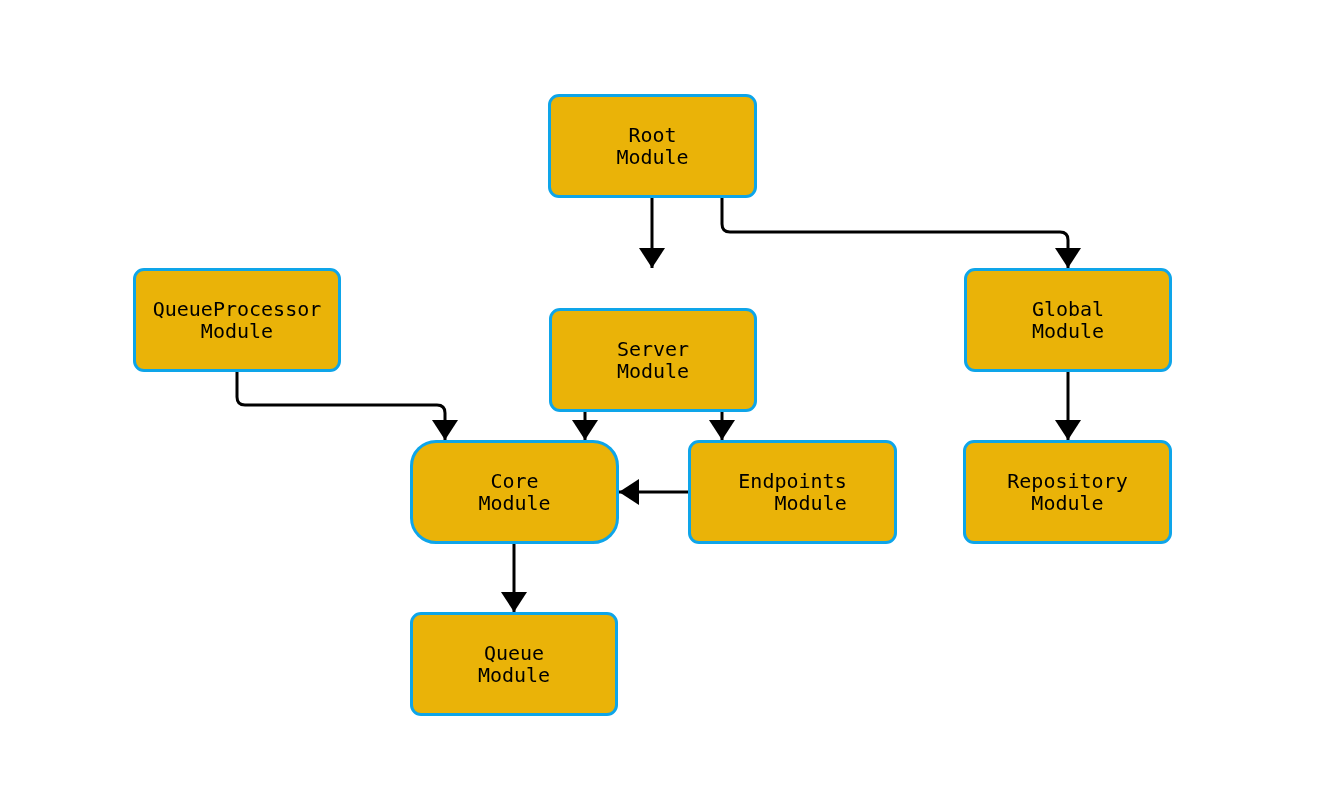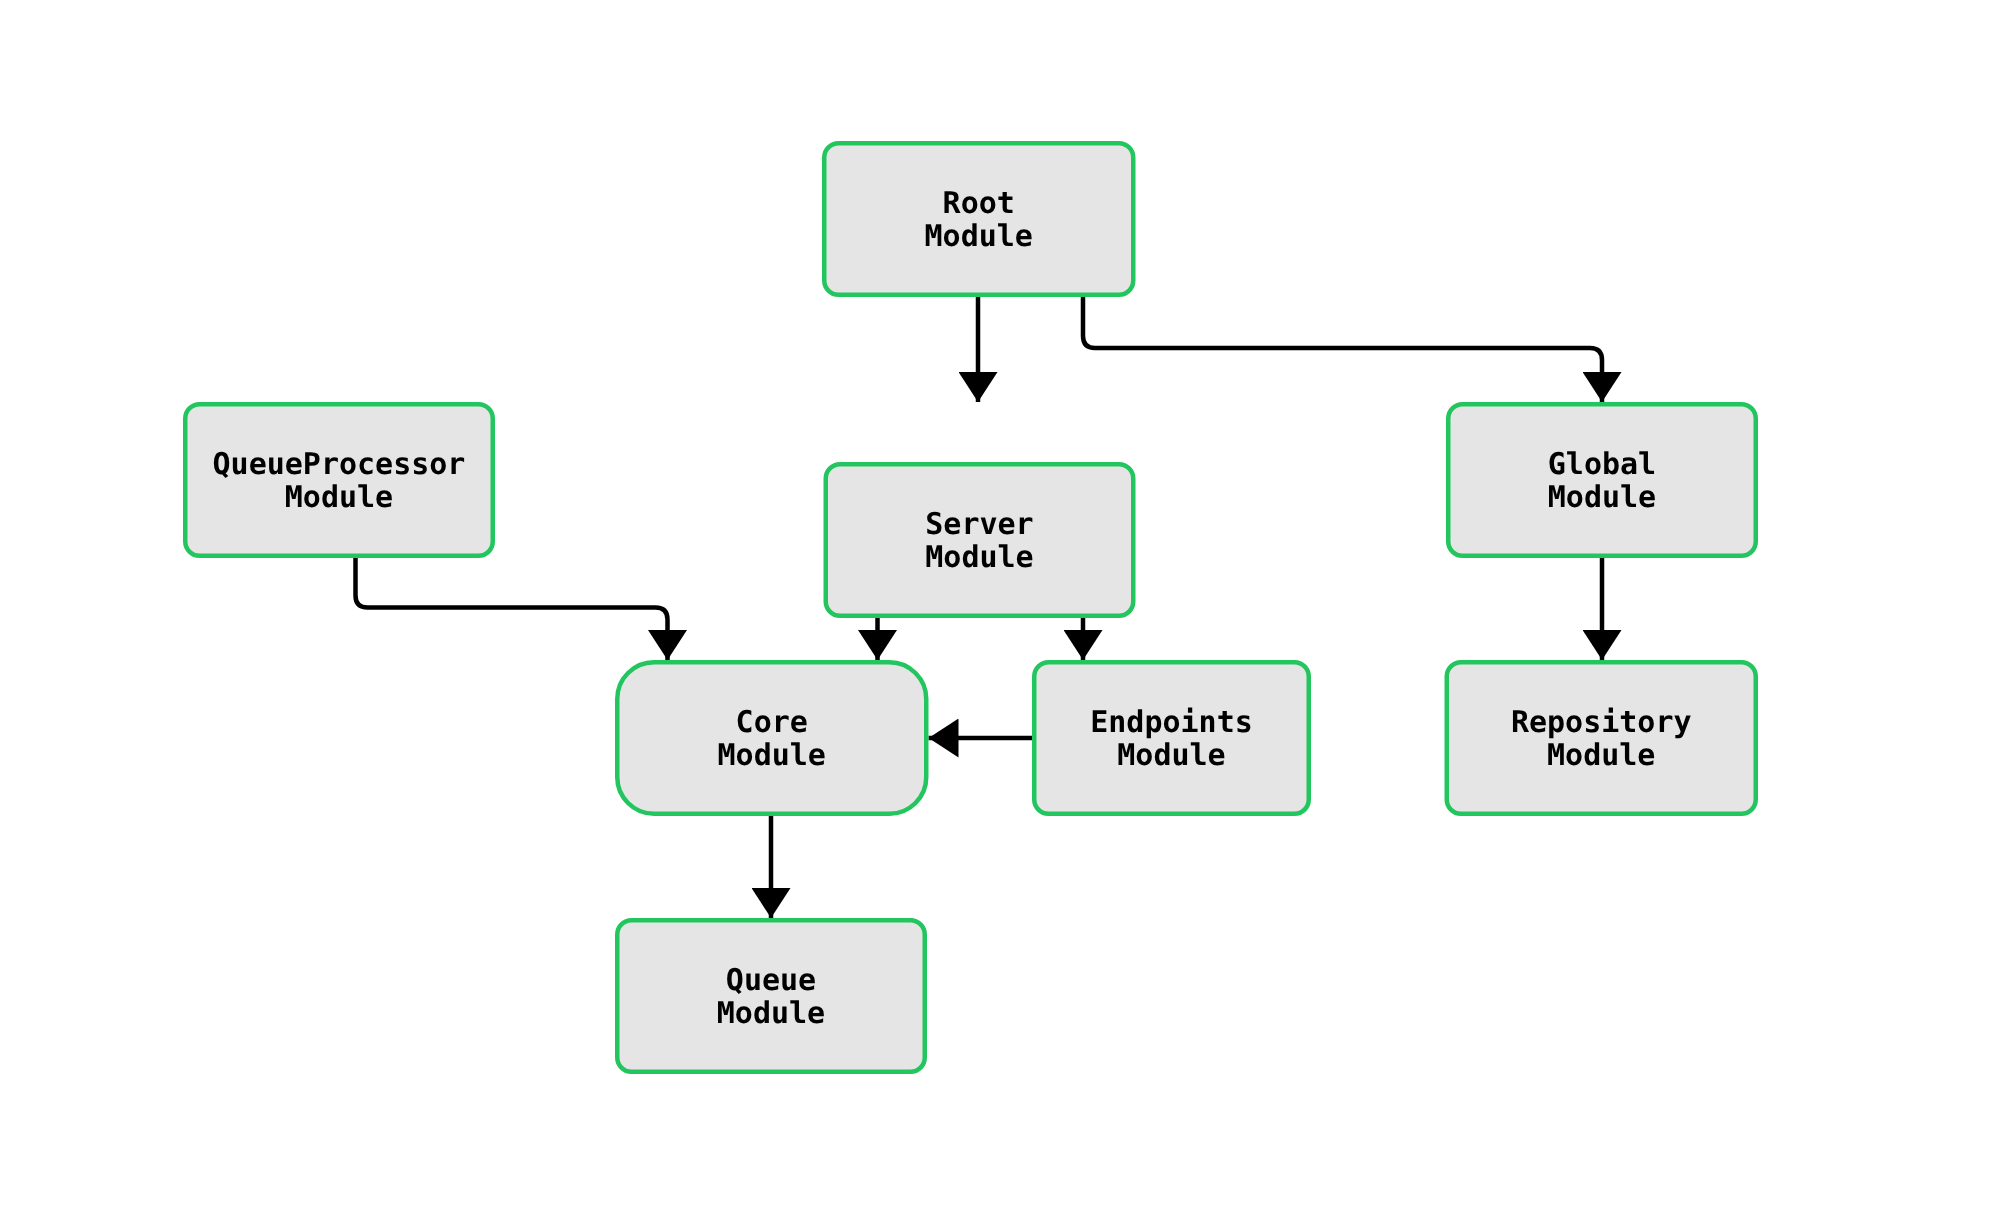--- a/index.html
+++ b/index.html
@@ -19,39 +19,39 @@
   svg.edges path.edge-line {
     stroke: #000000;
     stroke-width: 3;
     fill: none;
   }
   .node {
     position: absolute;
     box-sizing: border-box;
     width: 208px;
     height: 104px;
-    background: #e5e5e5;
-    border: 3px solid #22c55e;
+    background: #eab308;
+    border: 3px solid #0ea5e9;
     border-radius: 11px;
     display: flex;
     align-items: center;
     justify-content: center;
     text-align: center;
-    font-weight: bold;
+    font-weight: normal;
     font-size: 20px;
     line-height: 22px;
     color: #000000;
     white-space: pre-line;
   }
   #node-root           { left: 548px; top:  94px; width: 209px; }
-  #node-queueprocessor { left: 122px; top: 268px; }
+  #node-queueprocessor { left: 133px; top: 268px; }
   #node-server         { left: 549px; top: 268px; margin-top: 40px; }
   #node-global         { left: 964px; top: 268px; }
   #node-core           { left: 410px; top: 440px; width: 209px; border-radius: 26px; }
-  #node-endpoints      { left: 688px; top: 440px; width: 186px; }
+  #node-endpoints      { left: 688px; top: 440px; width: 209px; text-align: right; }
   #node-repository     { left: 963px; top: 440px; width: 209px; }
   #node-queue          { left: 410px; top: 612px; }
 </style>
 </head>
 <body>
 
 <div class="canvas">
 
   <svg class="edges" viewBox="0 0 1337 809" xmlns="http://www.w3.org/2000/svg">
     <defs>

